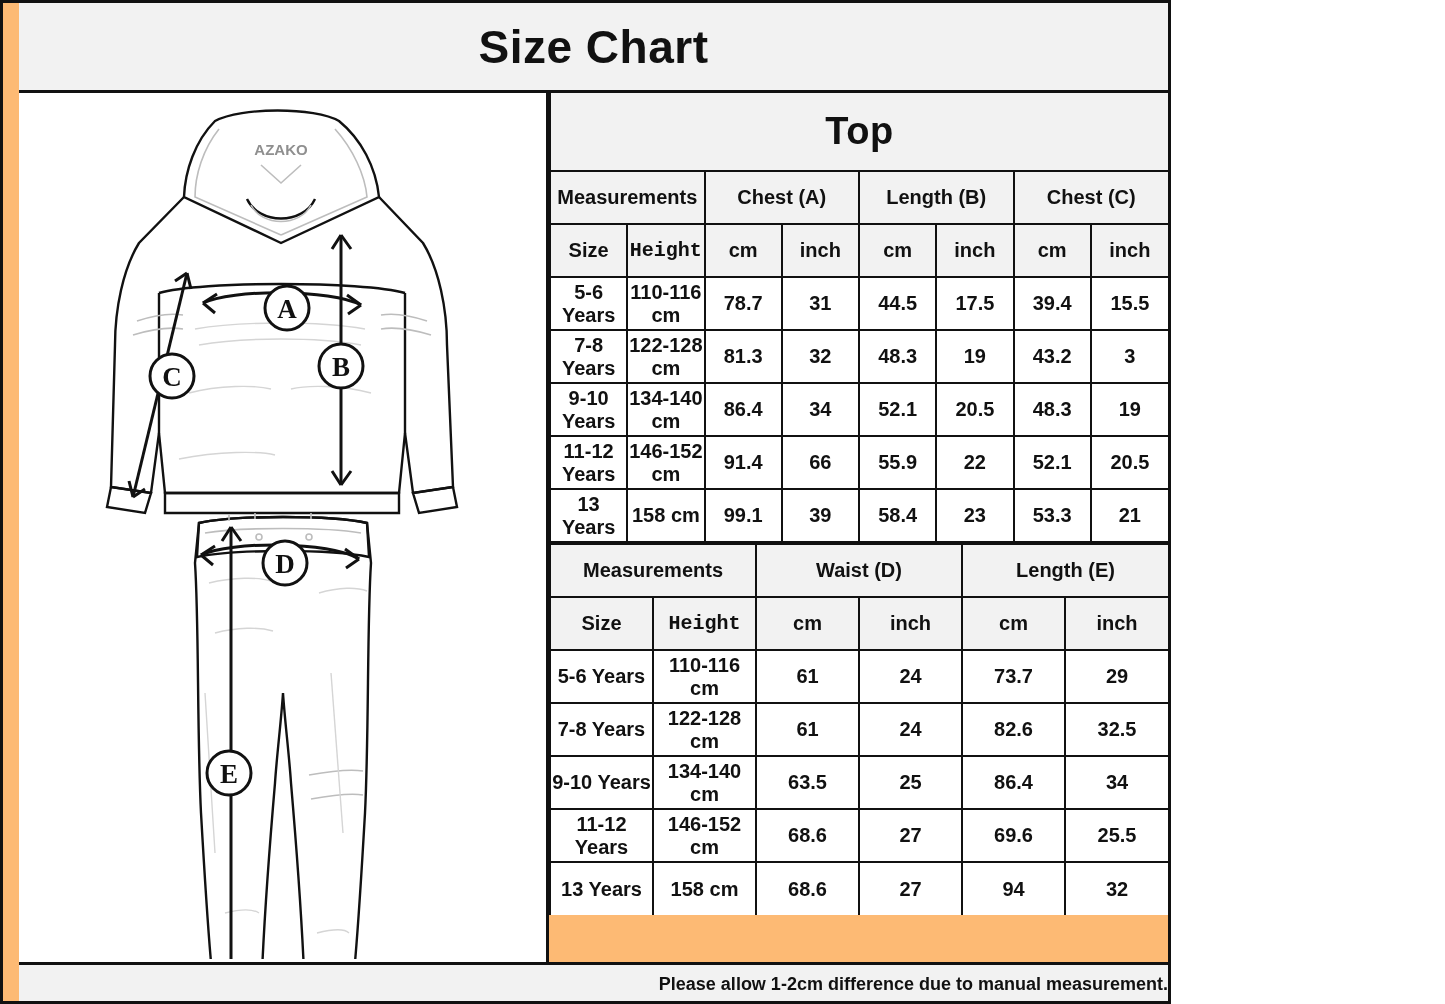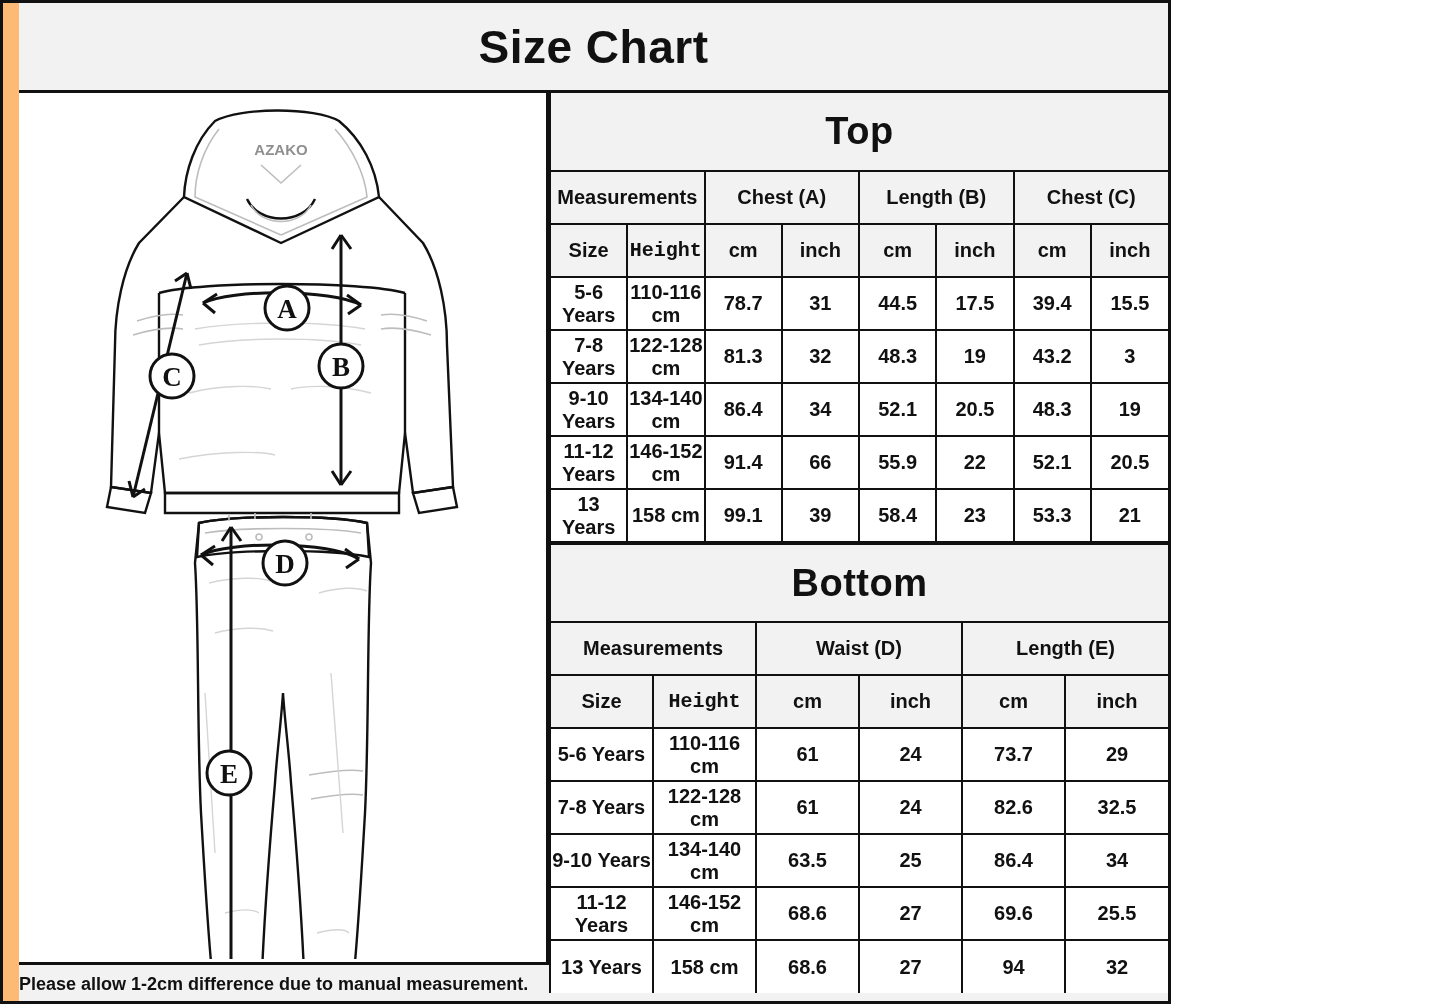--- a/index.html
+++ b/index.html
@@ -83,21 +83,21 @@
   .c-num    { width: 103px; }
   .c-num2   { width: 108px; }
 
   
   .footer {
     height: 42px;
     border-top: 3px solid #111;
     background: #f2f2f2;
     display: flex;
     align-items: center;
-    justify-content: flex-start;
+    justify-content: flex-end;
     font-size: 18px;
     font-weight: bold;
     color: #111;
   }
   
   svg.garment { display: block; }
   .ln { fill: none; stroke: #111; stroke-width: 2.4; }
   .thin { fill: none; stroke: #bdbdbd; stroke-width: 1.6; }
   .thin2 { fill: none; stroke: #d5d5d5; stroke-width: 1.4; }
   .arw { fill: none; stroke: #111; stroke-width: 3; }
@@ -303,23 +303,20 @@
             <td>23</td>
             <td>53.3</td>
             <td class="no-right">21</td>
           </tr>
         </tbody>
       </table>
 
       <table>
         <thead>
           <tr>
-            <th class="sect-head no-right" colspan="6">Bottom</th>
-          </tr>
-          <tr>
             <th colspan="2">Measurements</th>
             <th colspan="2">Waist (D)</th>
             <th colspan="2" class="no-right">Length (E)</th>
           </tr>
           <tr>
             <th class="c-size">Size</th>
             <th class="c-height">Height</th>
             <th class="c-num">cm</th>
             <th class="c-num2">inch</th>
             <th>cm</th>

